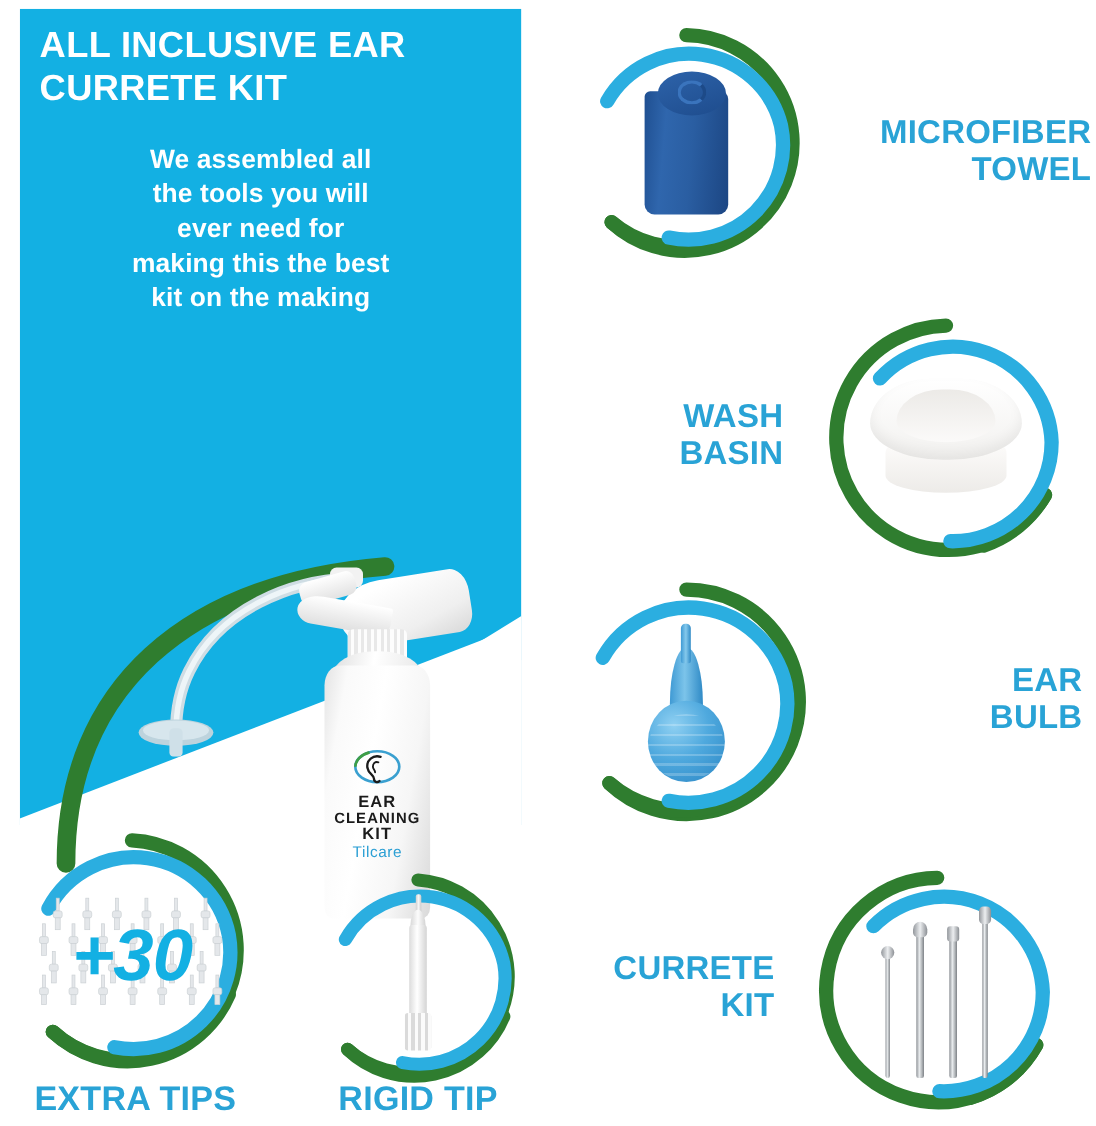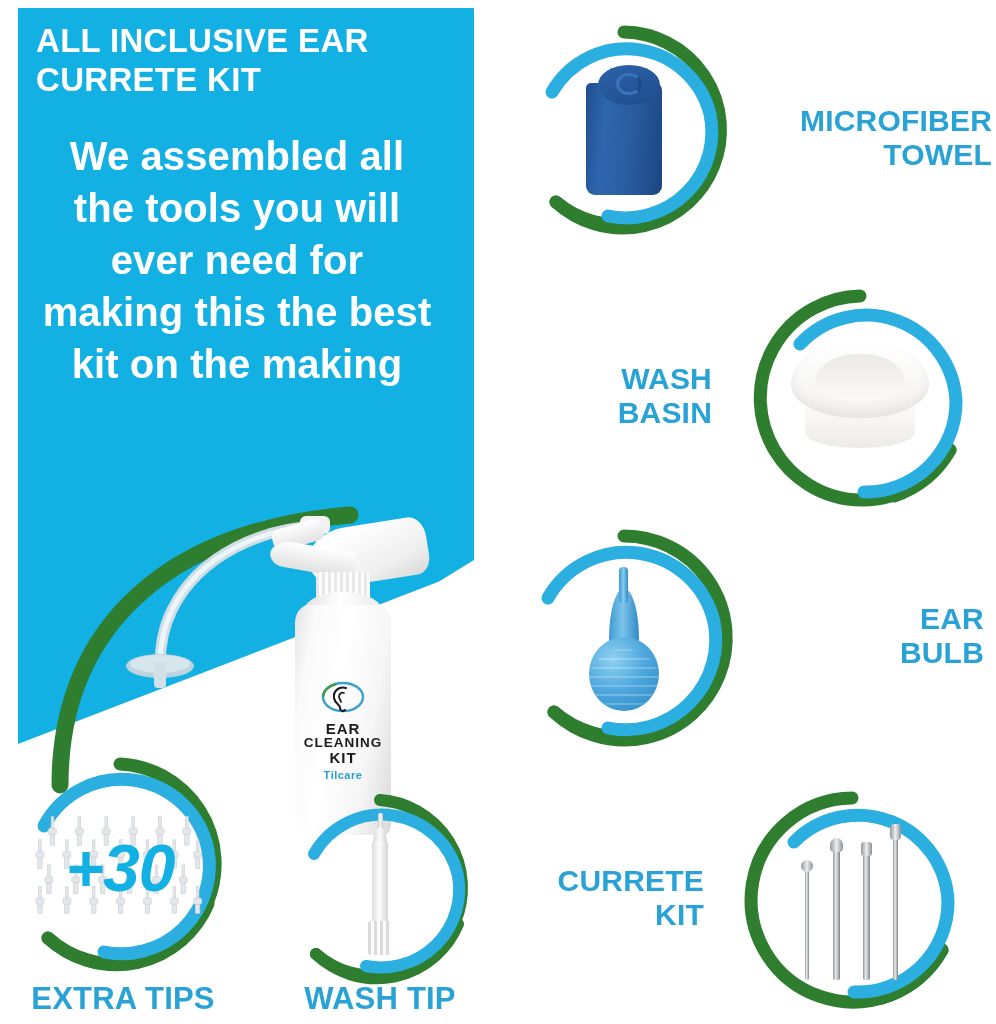--- a/index.html
+++ b/index.html
@@ -12,21 +12,21 @@
   .cyan-panel { position:absolute; left:18px; top:8px; width:456px; height:742px; overflow:hidden; }
   .cyan-panel .fill { position:absolute; inset:0; background:var(--cyan); }
 
   .headline {
     position:absolute; left:36px; top:22px; width:400px;
     color:#fff; font-size:33px; font-weight:bold; line-height:1.18;
     letter-spacing:0.3px;
   }
   .subcopy {
     position:absolute; left:22px; top:130px; width:430px;
-    color:#fff; font-size:40px; font-weight:bold; line-height:1.30;
+    color:#fff; font-size:24px; font-weight:bold; line-height:1.30;
     text-align:center; letter-spacing:0.1px;
   }
   .subcopy .l { display:block; }
 
   
   .bottle-wrap { position:absolute; left:250px; top:480px; width:200px; height:360px; }
   .bottle-body {
     position:absolute; left:45px; top:125px; width:96px; height:230px;
     background:linear-gradient(100deg,#e3e3e3 0%,#fafafa 16%,#ffffff 42%,#f6f6f6 72%,#d9d9d9 100%);
     border-radius:14px 14px 8px 8px / 18px 18px 10px 10px;
@@ -66,21 +66,21 @@
   }
   .tube { position:absolute; left:-200px; top:18px; width:280px; height:190px; }
 
   .bottle-label { position:absolute; left:52px; top:200px; width:82px; text-align:center; }
   .label-logo { width:46px; height:34px; margin:0 auto 3px; }
   .label-line {
     color:#1b1b1b; font-weight:bold; font-size:15px; line-height:1.0;
     letter-spacing:1px; display:block;
   }
   .label-line.small { font-size:13.5px; }
-  .label-brand { color:#2b9fd4; font-size:11px; margin-top:3px; font-weight:bold; letter-spacing:.5px; }
+  .label-brand { color:#2b9fd4; font-size:14px; margin-top:3px; font-weight:normal; letter-spacing:.5px; }
 
   
   .badge { position:absolute; }
   .badge .ring { position:absolute; inset:0; }
   .badge .content {
     position:absolute; left:12%; top:12%; width:76%; height:76%;
     display:flex; align-items:center; justify-content:center;
   }
   .badge-label {
     position:absolute; color:var(--label); font-weight:bold;
@@ -489,16 +489,16 @@
     <div class="content">
       <div class="rigidtip">
         <div class="rt-needle"></div>
         <div class="rt-cone"></div>
         <div class="rt-shaft"></div>
         <div class="rt-base"></div>
       </div>
     </div>
   </div>
   <div class="badge-label c" style="left:268px; top:982px; width:224px; font-size:31px;">
-    <span style="display:block">WASH TIP</span>
+    <span style="display:block">RIGID TIP</span>
   </div>
 
 </div>
 
 </body></html>

